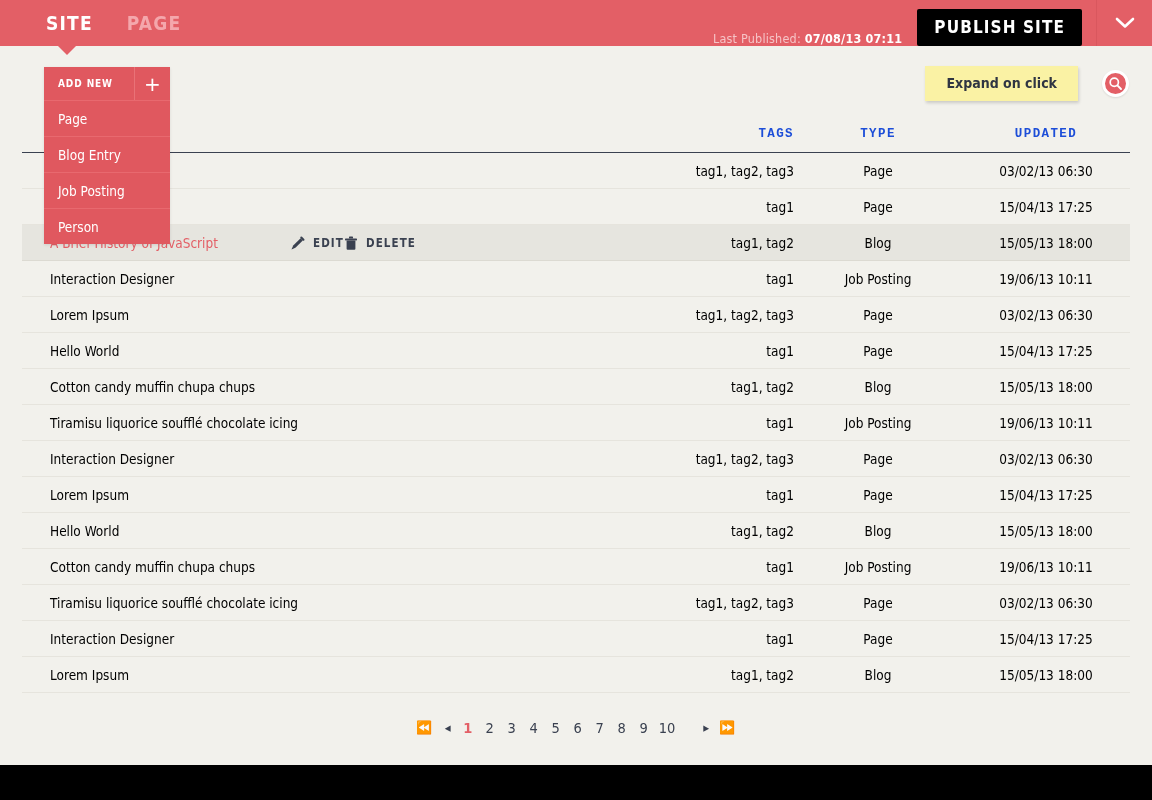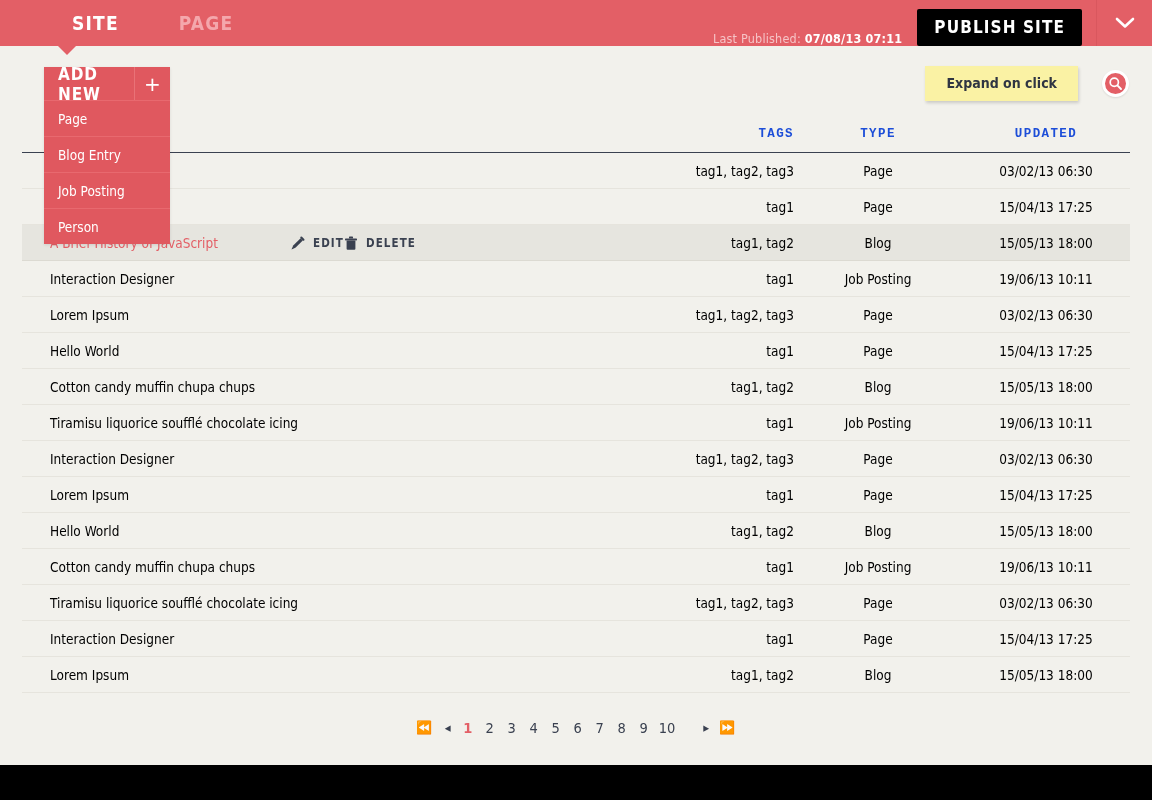--- a/index.html
+++ b/index.html
@@ -16,21 +16,20 @@
     position:absolute; left:0; top:0; width:1152px; height:46px;
     background:#E35F66;
     display:flex; align-items:center;
   }
   .topbar-left { display:flex; align-items:flex-end; height:46px; padding-left:46px; gap:34px; }
   .nav-tab {
     font-family:"DejaVu Sans Condensed","Liberation Sans", sans-serif;
     font-weight:bold; font-size:19px; letter-spacing:1.2px;
     line-height:46px; height:46px; cursor:pointer;
     color:#F4A7AC;
-    margin-left:26px;
   }
   .nav-tab.active { color:#FFFFFF; }
   .tab-caret {
     position:absolute; left:58px; top:46px;
     width:0; height:0;
     border-left:9px solid transparent;
     border-right:9px solid transparent;
     border-top:9px solid #E35F66;
   }
   .topbar-right {
@@ -61,21 +60,21 @@
     z-index:40;
     box-shadow:0 1px 3px rgba(0,0,0,.10);
   }
   .addnew-head {
     display:flex; align-items:stretch; height:33px; background:#E0585F;
     cursor:pointer;
   }
   .addnew-label {
     flex:1; display:flex; align-items:center; padding-left:14px;
     color:#FFFFFF; font-family:"DejaVu Sans Condensed","Liberation Sans", sans-serif;
-    font-weight:bold; font-size:17px; letter-spacing:.9px;
+    font-weight:bold; font-size:10px; letter-spacing:.9px;
   }
   .addnew-plus {
     width:36px; display:flex; align-items:center; justify-content:center;
     border-left:1px solid #E97277; color:#FFFFFF; font-size:20px; line-height:1;
     font-family:"DejaVu Sans", sans-serif;
   }
   .addnew-item {
     height:36px; background:#E0585F; color:#FFFFFF;
     display:flex; align-items:center; padding-left:14px;
     font-size:13.5px; font-family:"DejaVu Sans Condensed","Liberation Sans", sans-serif;

